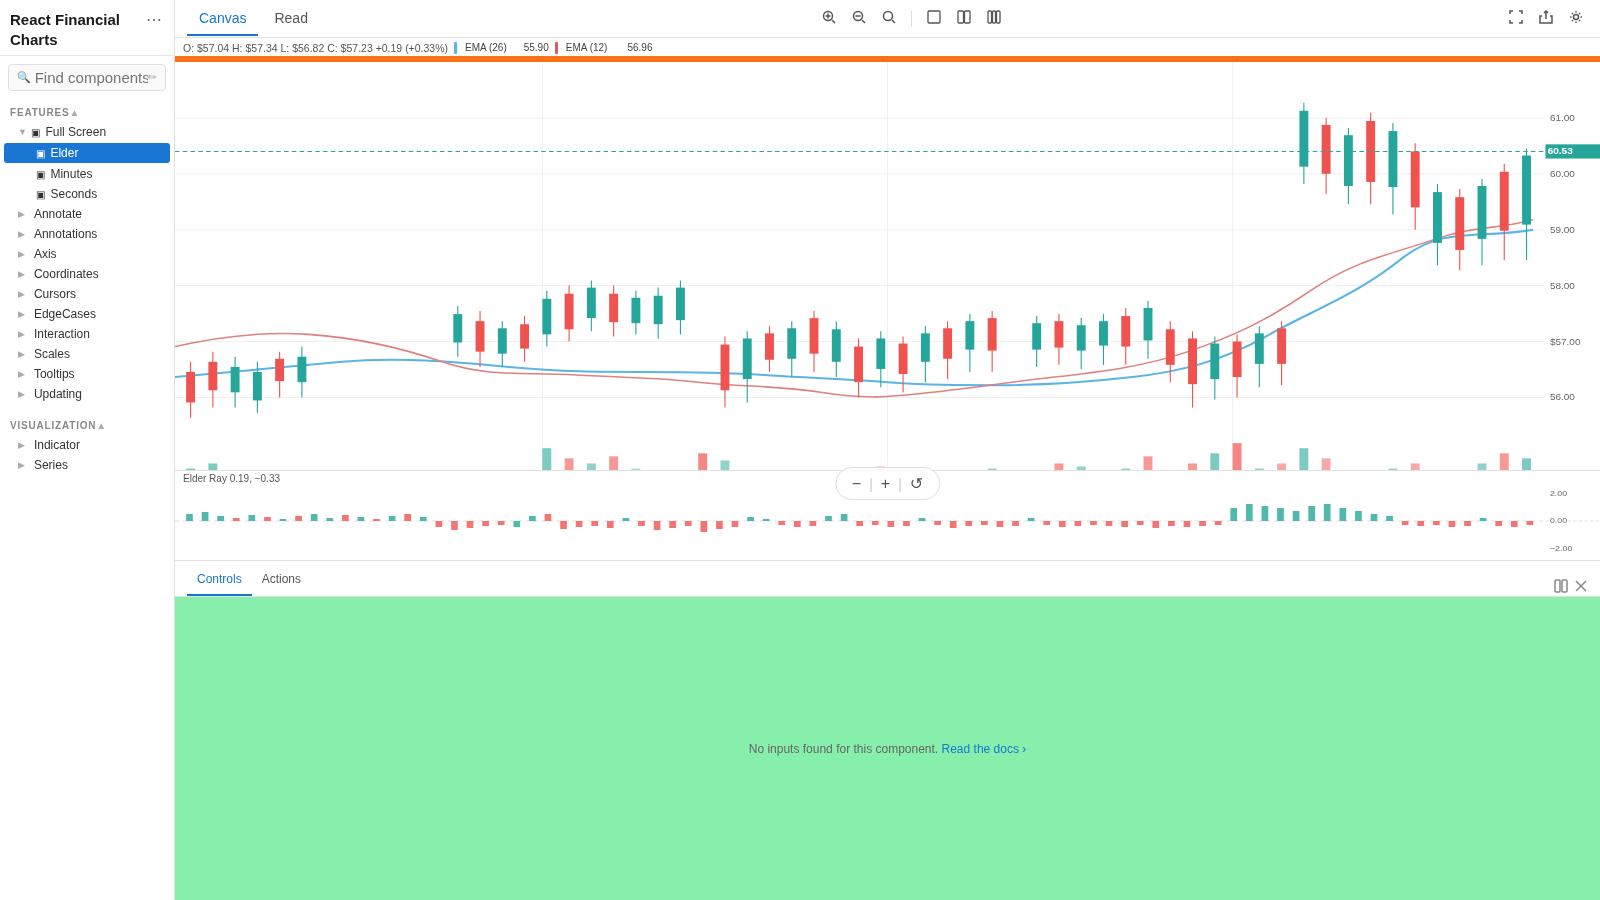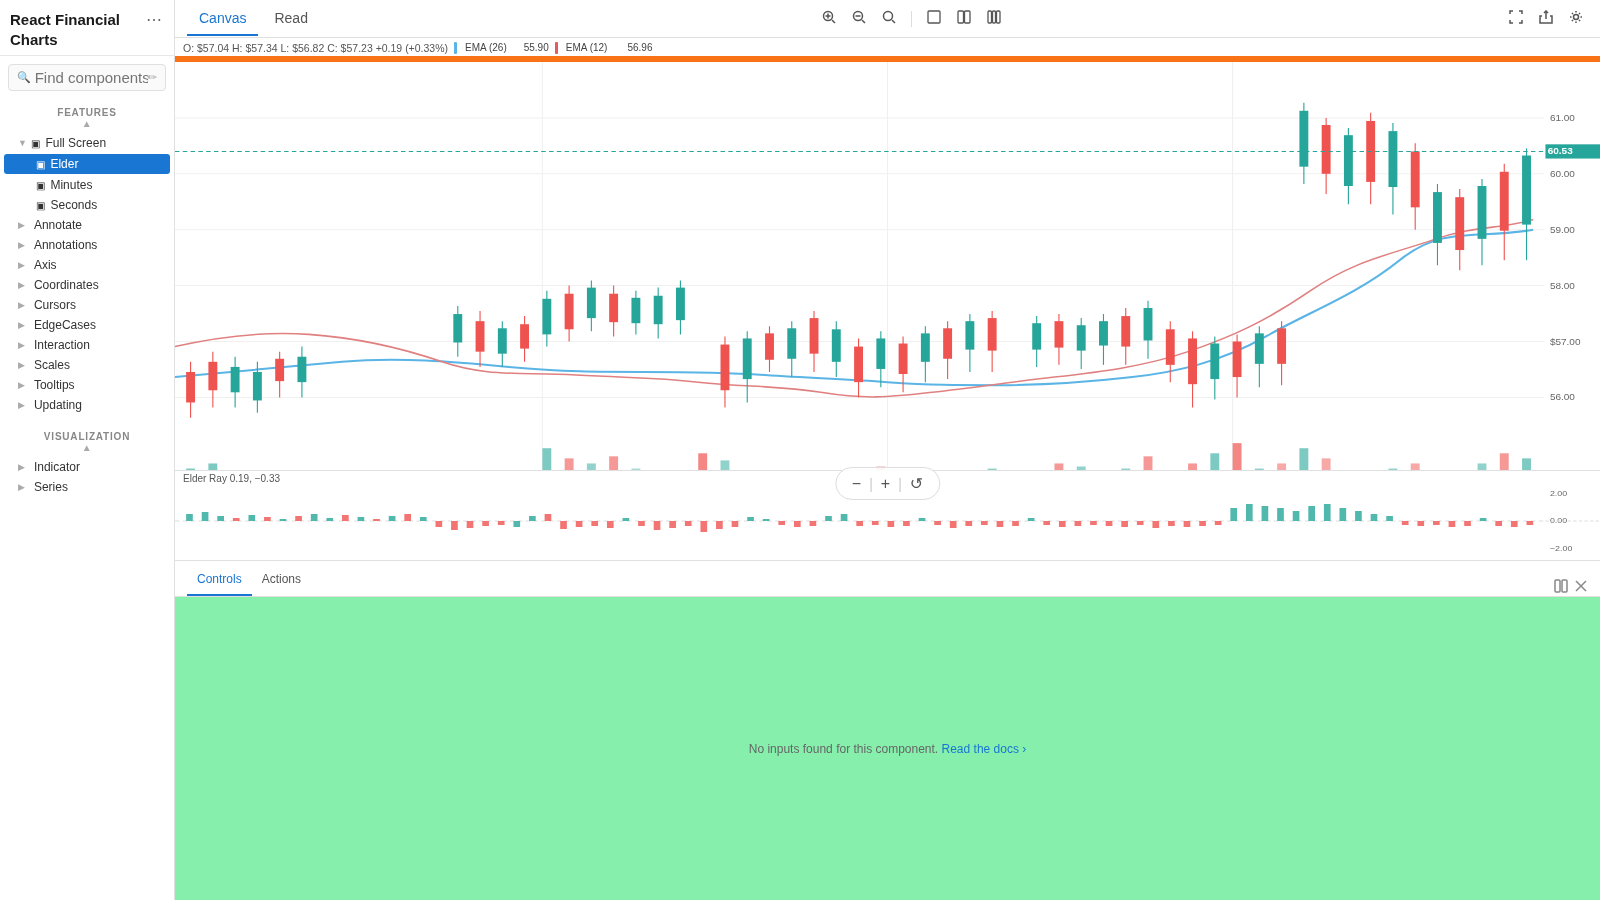--- a/index.html
+++ b/index.html
@@ -61,21 +61,20 @@
     .section-header {
       display: flex;
       align-items: center;
       justify-content: flex-start;
       padding: 8px 10px 4px 10px;
       font-size: 10px;
       font-weight: 700;
       color: #888;
       letter-spacing: 0.08em;
       text-transform: uppercase;
-      flex-direction: column;
     }
     .section-toggle { cursor: pointer; color: #aaa; font-size: 10px; }
 
     .nav-item {
       display: flex;
       align-items: center;
       padding: 3px 8px 3px 14px;
       cursor: pointer;
       color: #333;
       font-size: 12px;

